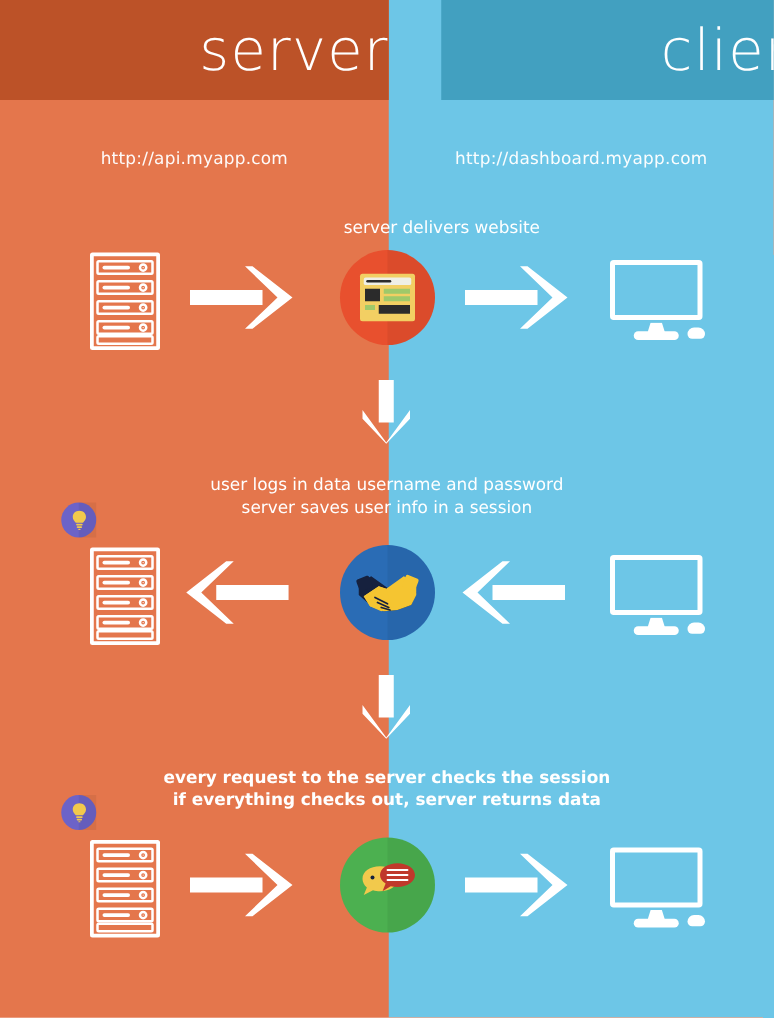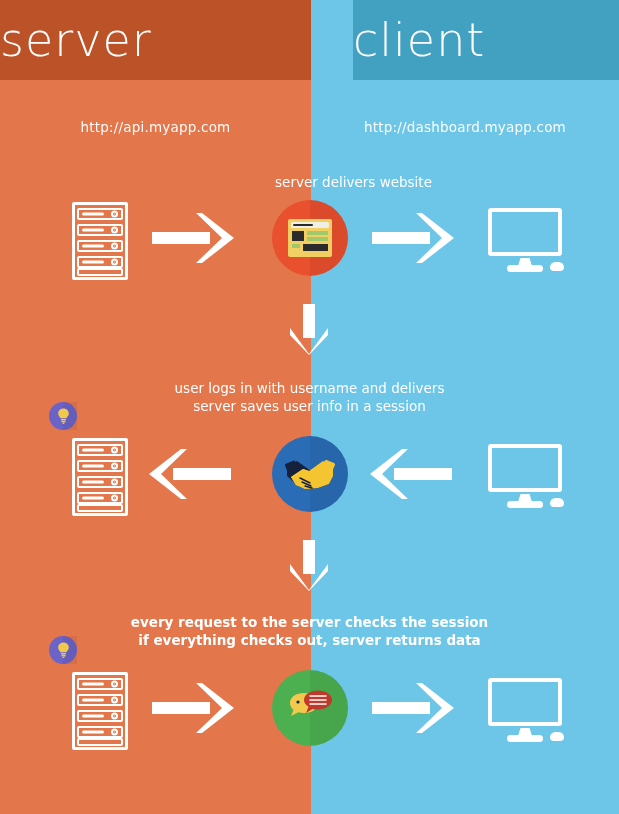--- a/index.html
+++ b/index.html
@@ -13,21 +13,21 @@
     width:619px; height:814px;
     background:#e4764c;
   }
   
   .col-bg { position:absolute; top:0; height:814px; }
   .col-bg.server { left:0;   width:311px; background:#e4764c; }
   .col-bg.client { left:311px; width:308px; background:#6dc6e7; }
 
   
   .hdr { position:absolute; top:0; height:80px; display:flex;
-         align-items:center; justify-content:flex-start; }
+         align-items:center; justify-content:flex-end; }
   .hdr.server { left:0;   width:311px; background:#bc5228; }
   .hdr.client { left:311px; width:308px; background:#42a0c0;margin-left:42px; }
   .hdr-title {
     color:#ffffff;
     font-size:46px;
     font-weight:300;
     letter-spacing:1px;
     line-height:1;
     font-family:"DejaVu Sans", sans-serif;
   }
@@ -221,21 +221,21 @@
 
   <div class="varrow" style="left:288px; top:304px;">
     <svg viewBox="0 0 42 52">
         <g fill="#ffffff">
       <rect x="15" y="0" width="12" height="34"></rect>
       <polygon points="2,24 21,50 40,24 40,31 21,51 2,31"></polygon>
     </g>
       </svg>
   </div>
 
-  <div class="caption" style="top:379px;">user logs in with username and delivers
+  <div class="caption" style="top:379px;">user logs in data username and password
 server saves user info in a session</div>
 
   <div class="row" style="top:434px;">
 
     <div class="bulb-badge" style="left:49px; top:-32px;">
       <div class="shade2"></div>
       <svg width="13" height="16" viewBox="0 0 13 16" style="position:relative;">
         <path d="M6.5 0.6 C3.3 0.6 1.2 2.9 1.2 5.6 C1.2 7.6 2.6 8.9 3.6 10.2 L9.4 10.2 C10.4 8.9 11.8 7.6 11.8 5.6 C11.8 2.9 9.7 0.6 6.5 0.6 Z" fill="#f2c94c"></path>
         <rect x="3.9" y="10.9" width="5.2" height="1.5" rx="0.6" fill="#f2c94c"></rect>
         <rect x="4.4" y="13.0" width="4.2" height="1.4" rx="0.6" fill="#f2c94c"></rect>

